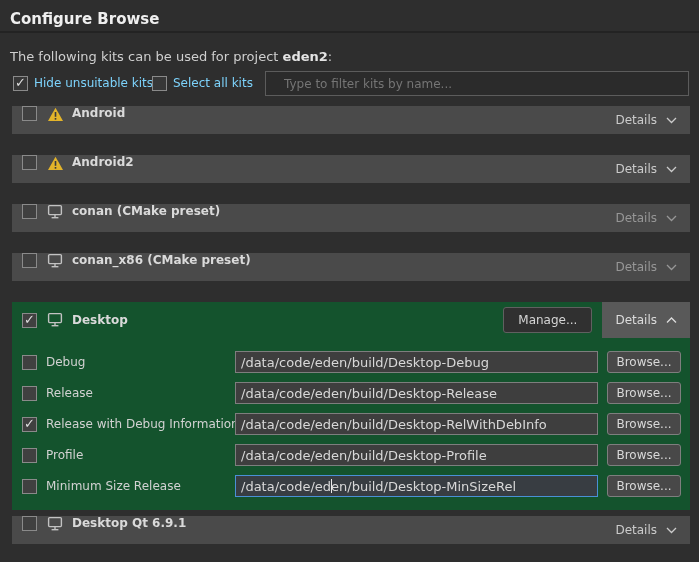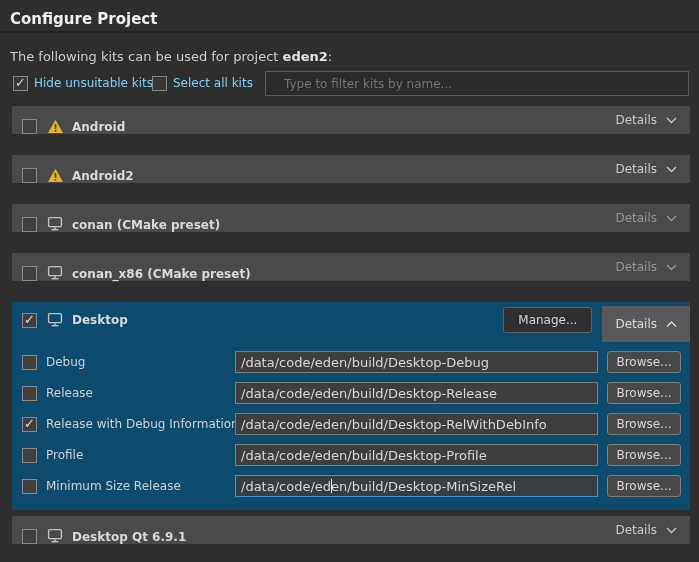--- a/index.html
+++ b/index.html
@@ -42,40 +42,39 @@
     background: #2b2b2b; border: 1px solid #5c5c5c; color: #cfcfcf;
     font-family: "DejaVu Sans", sans-serif; font-size: 12px; padding: 0 18px;
     outline: none;
   }
   .filter-input::placeholder { color: #757575; }
 
   
   .kit-row {
     position: absolute; left: 12px; width: 678px; height: 28px;
     background: #4a4a4a;
-    display: flex; align-items: flex-end; padding-left: 10px;
+    display: flex; align-items: flex-start; padding-left: 10px;
   }
   .kit-panel {
     position: absolute; left: 12px; width: 678px;
-    background: #0c4a6e;
+    background: #14532d;
   }
   .kit-header {
     position: relative; height: 36px;
     display: flex; align-items: center; padding-left: 10px;
   }
   .kit-row .cb, .kit-header .cb { margin-right: 10px; background: #404040; }
   .kit-icon { width: 17px; height: 16px; margin-right: 8px; display: inline-flex; align-items: center; }
   .kit-name { font-size: 12px; font-weight: bold; color: #dadada; }
   .spacer { flex: 1; }
   .details-btn {
     height: 100%; display: flex; align-items: center; gap: 9px;
     padding: 0 13px; background: transparent; border: none;
     font-family: "DejaVu Sans", sans-serif; font-size: 12px; color: #cbcbcb;
     cursor: pointer;
-    margin-top: 8px;
   }
   .details-btn.dim { color: #979797; }
   .details-btn.open { background: #595959; color: #dcdcdc; }
   .chev { display: inline-block; }
 
   .manage-btn {
     height: 26px; padding: 0 14px; margin-right: 10px;
     background: #303030; border: 1px solid #606060; border-radius: 3px;
     font-family: "DejaVu Sans", sans-serif; font-size: 12px; color: #d6d6d6;
     cursor: pointer;
@@ -100,21 +99,21 @@
   .browse-btn {
     position: absolute; left: 595px; top: 0; width: 74px; height: 22px;
     background: #484848; border: 1px solid #7e7e7e; border-radius: 3px;
     font-family: "DejaVu Sans", sans-serif; font-size: 12px; color: #d8d8d8;
     cursor: pointer;
   }
 </style>
 </head>
 <body>
 
-<div class="page-title">Configure Project</div>
+<div class="page-title">Configure Browse</div>
 <div class="title-sep"></div>
 <div class="subtitle"><span>The following kits can be used for project </span><b>eden2</b><span>:</span></div>
 
 <label class="ctrl ctrl-hide">
   <span class="cb on"></span>
   <span>Hide unsuitable kits</span>
 </label>
 <label class="ctrl ctrl-select">
   <span class="cb"></span>
   <span>Select all kits</span>

